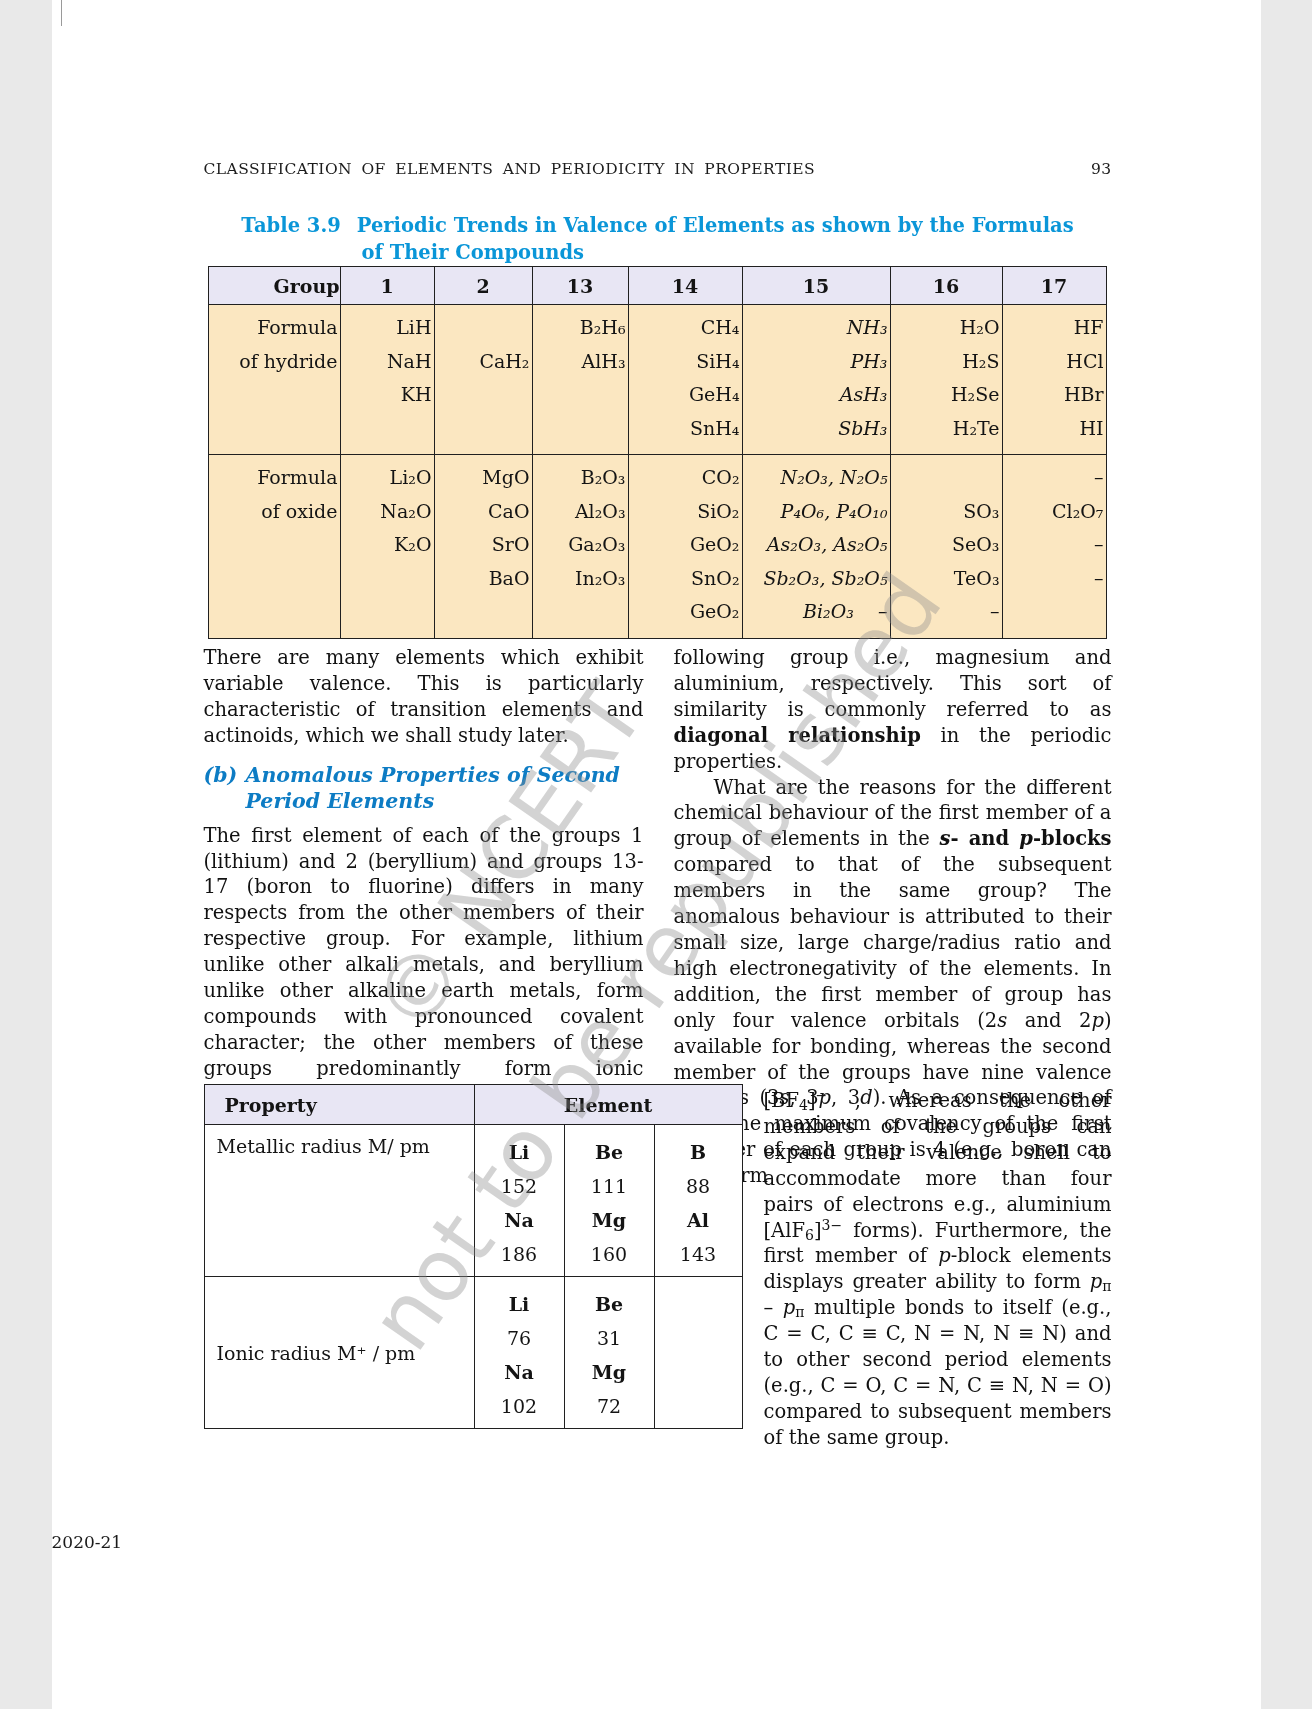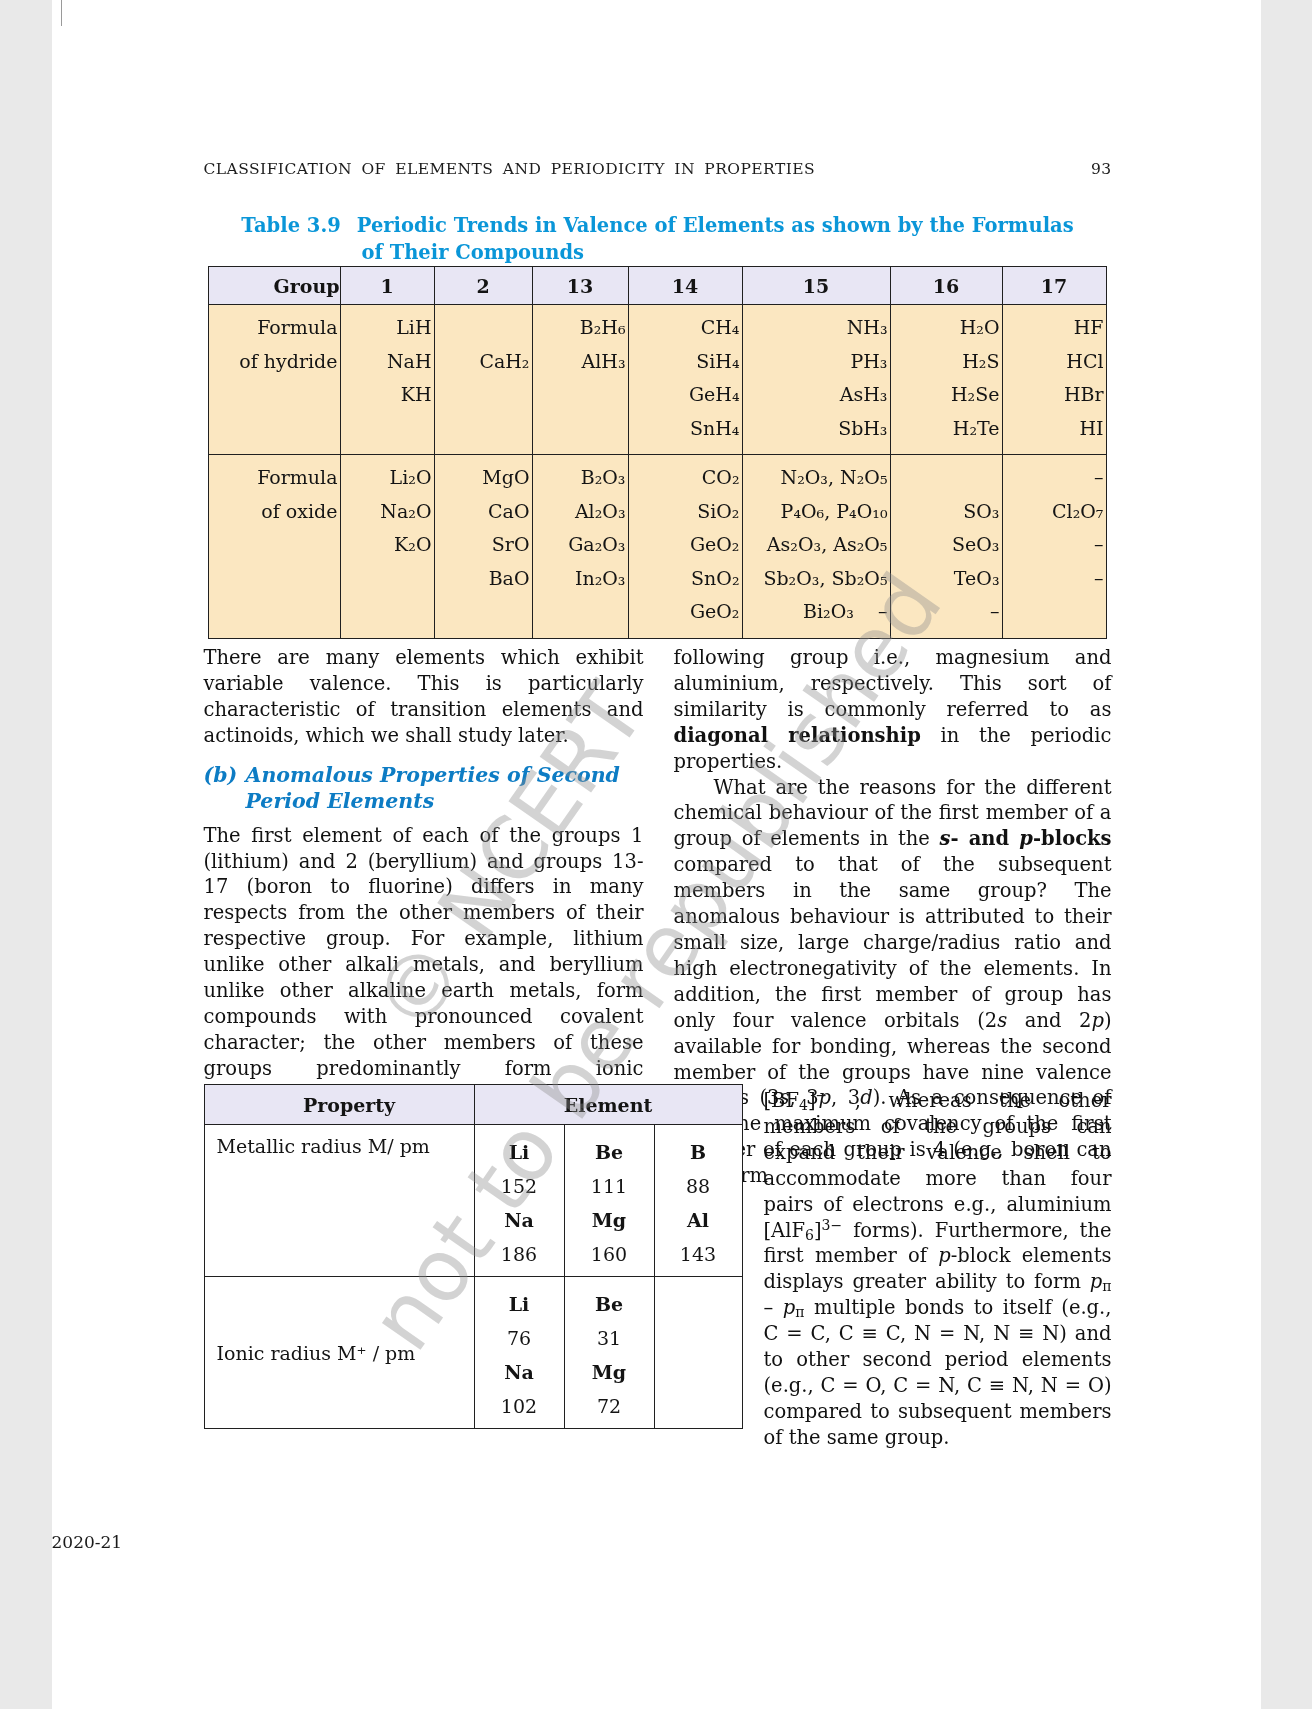--- a/index.html
+++ b/index.html
@@ -30,21 +30,21 @@
   
   .vtable {
     position:absolute; top:266px; left:156px;
     border-collapse:collapse; table-layout:fixed; font-size:19px;
   }
   .vtable th, .vtable td { border:1.5px solid #202020;text-align:right; }
   .vtable th { background:#e8e6f4; height:38px; text-align:center; font-weight:bold; }
   .vtable th.th-group { text-align:right; padding-left:20px; }
   .vtable td { background:#fbe7c1; vertical-align:top; padding:6px 2px 9px 24px; }
   .vtable td.vlabel { padding-left:10px; }
-  .vtable td.g15 { padding-left:13px; }
+  .vtable td.g15 { padding-left:13px;font-style:italic; }
   .fl { line-height:33.5px; min-height:33.5px; white-space:nowrap; }
 
   
   .colL { position:absolute; top:645px; left:152px; width:440px; }
   .colR { position:absolute; top:645px; left:622px; width:438px; }
   .colN { position:absolute; top:1088px; left:712px; width:348px; }
   .para { font-size:19.5px; line-height:25.9px; text-align:justify; color:#111111; }
   .para + .para { margin-top:0; }
   .indent { text-indent:40px; }
   .b { font-weight:bold; }
@@ -60,21 +60,21 @@
   }
   .sh-marker { width:42px; flex:none; }
 
   
   .rtable {
     position:absolute; top:1084px; left:152px;
     border-collapse:collapse; table-layout:fixed; font-size:19px;
   }
   .rtable th, .rtable td { border:1.5px solid #202020; }
   .rtable th { background:#e8e6f4; height:40px; font-weight:bold; text-align:center; }
-  .rtable th.rprop { text-align:center; padding-left:20px; }
+  .rtable th.rprop { text-align:left; padding-left:20px; }
   .rtable td { background:#ffffff; vertical-align:top; padding-top:10px; }
   .rtable td.rlabel { padding-left:12px; }
   .rtable td.rlabel.mid { vertical-align:middle; padding-top:0; }
   .rcell { text-align:center; }
   .rcell .fl { line-height:34px; min-height:34px; }
   .rcell .fl:nth-child(odd) { font-weight:bold; }
 
   .footer {
     position:absolute; top:1532px; left:0; width:100%;
     text-align:left; font-size:17px; color:#1a1a1a;

